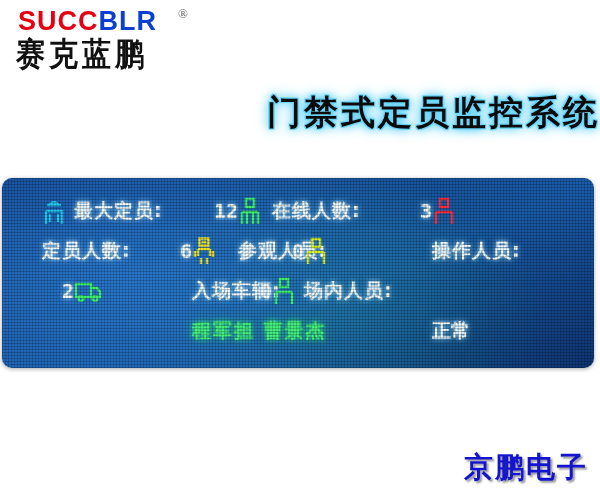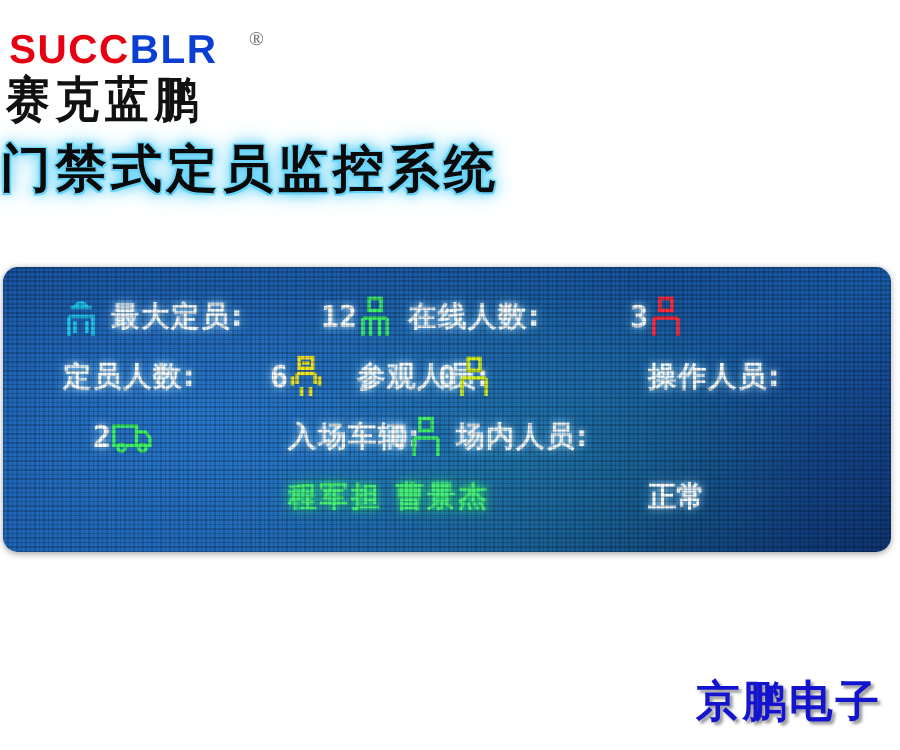--- a/index.html
+++ b/index.html
@@ -11,25 +11,24 @@
     height: 500px;
     background: #ffffff;
     font-family: "Liberation Sans", sans-serif;
     overflow: hidden;
     position: relative;
   }
 
   
   #brand-logo {
     position: absolute;
-    left: 4px;
+    left: 16px;
     top: 6px;
     width: 210px;
     height: 70px;
-    margin-top: 12px;
   }
   #logo-latin {
     position: absolute;
     left: 2px;
     top: 2px;
     font-family: "Liberation Sans", sans-serif;
     font-weight: bold;
     font-size: 27px;
     letter-spacing: 1px;
     white-space: nowrap;
@@ -59,21 +58,21 @@
     transform: scaleY(1.12);
     transform-origin: left top;
   }
 
   
   #page-title {
     position: absolute;
     left: 0;
     top: 90px;
     width: 600px;
-    text-align: left;
+    text-align: right;
     font-family: "DejaVu Sans", sans-serif;
     font-weight: bold;
     font-size: 34px;
     letter-spacing: 3px;
     color: #0a0a0a;
     text-shadow:
        0 0  2px #7fdcff,
        1px 1px 0 #63d2f7,
       -1px 1px 0 #63d2f7,
        1px -1px 0 #63d2f7,

